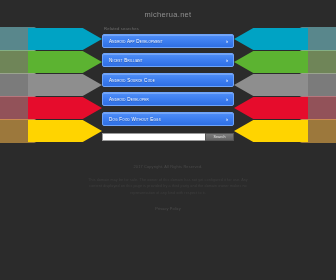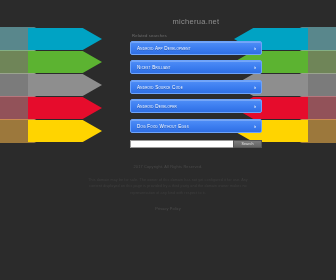--- a/index.html
+++ b/index.html
@@ -56,24 +56,23 @@
     width: 74px;
   }
   .deco-left  .chev-front { left: 28px;  clip-path: polygon(0 0, 74% 0, 100% 50%, 74% 100%, 0 100%); }
   .deco-right .chev-front { right: 28px; clip-path: polygon(26% 0, 100% 0, 100% 100%, 26% 100%, 0 50%); }
 
   
   .content {
     position: absolute;
     left: 50%;
     transform: translateX(-50%);
-    top: 7px;
+    top: 0;
     width: 132px;
     z-index: 5;
-    margin-left: 28px;
   }
 
   .site-title {
     text-align: center;
     color: #8f8f8f;
     font-size: 7.5px;
     letter-spacing: 0.3px;
     padding-top: 10px;
     padding-bottom: 7px;
     white-space: nowrap;

